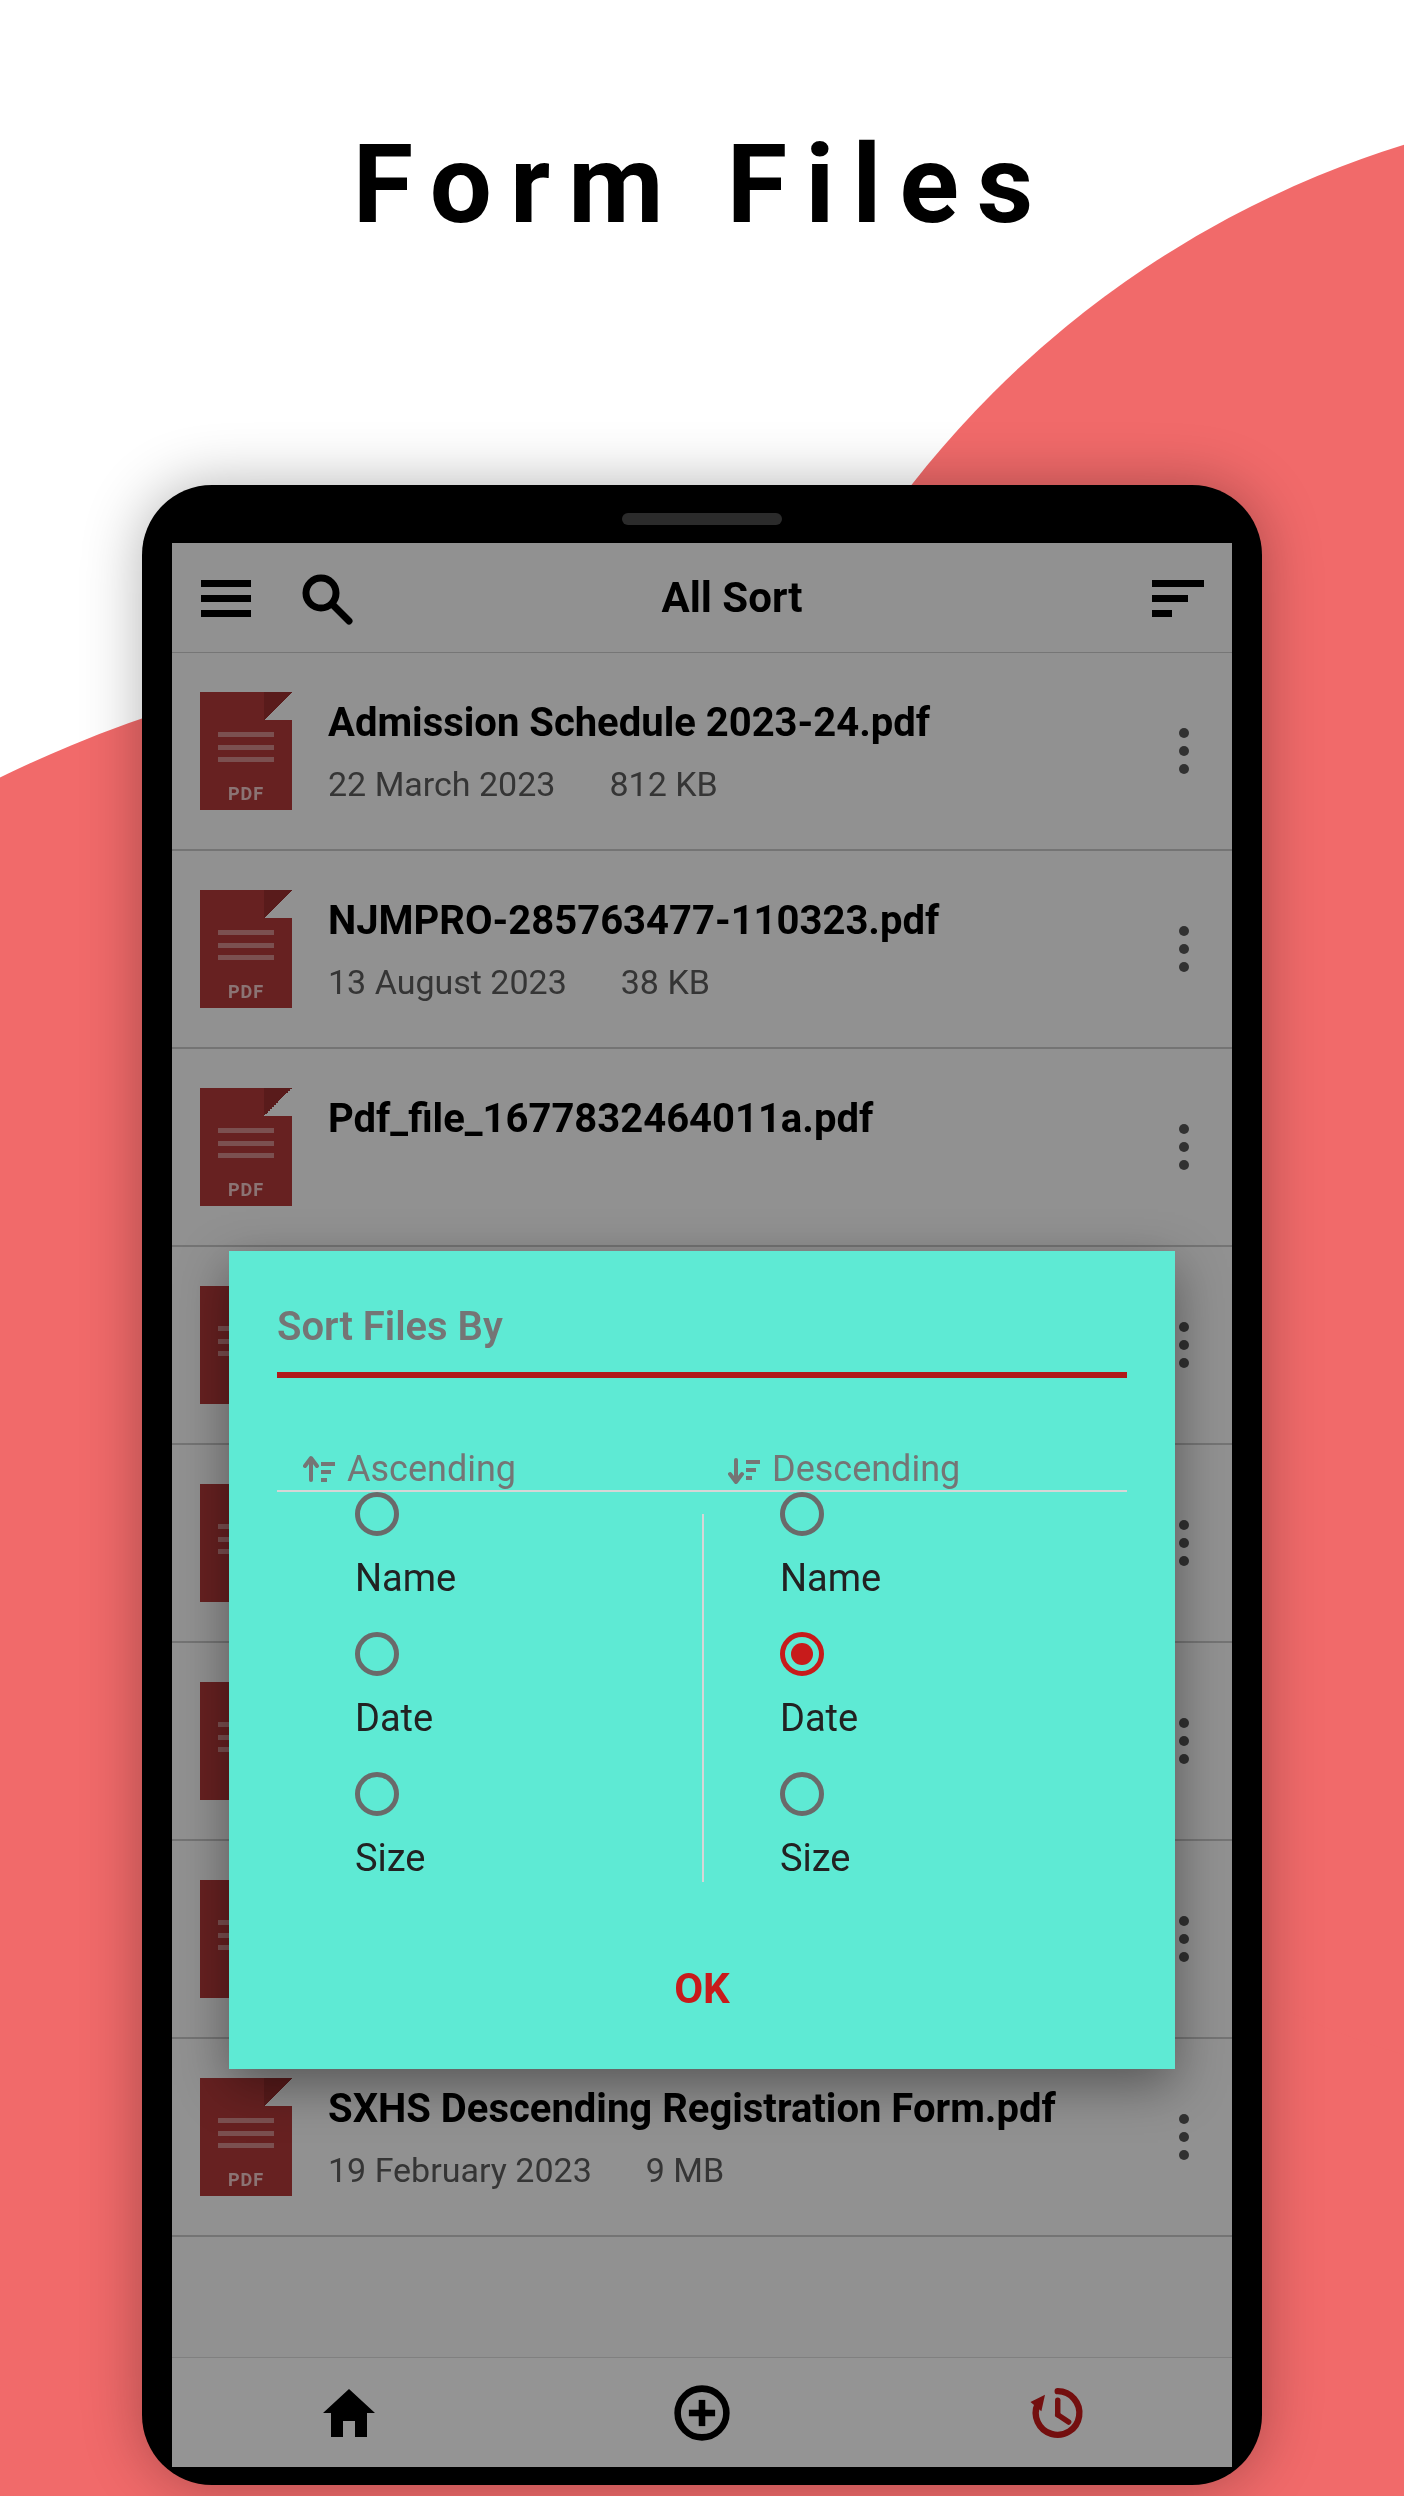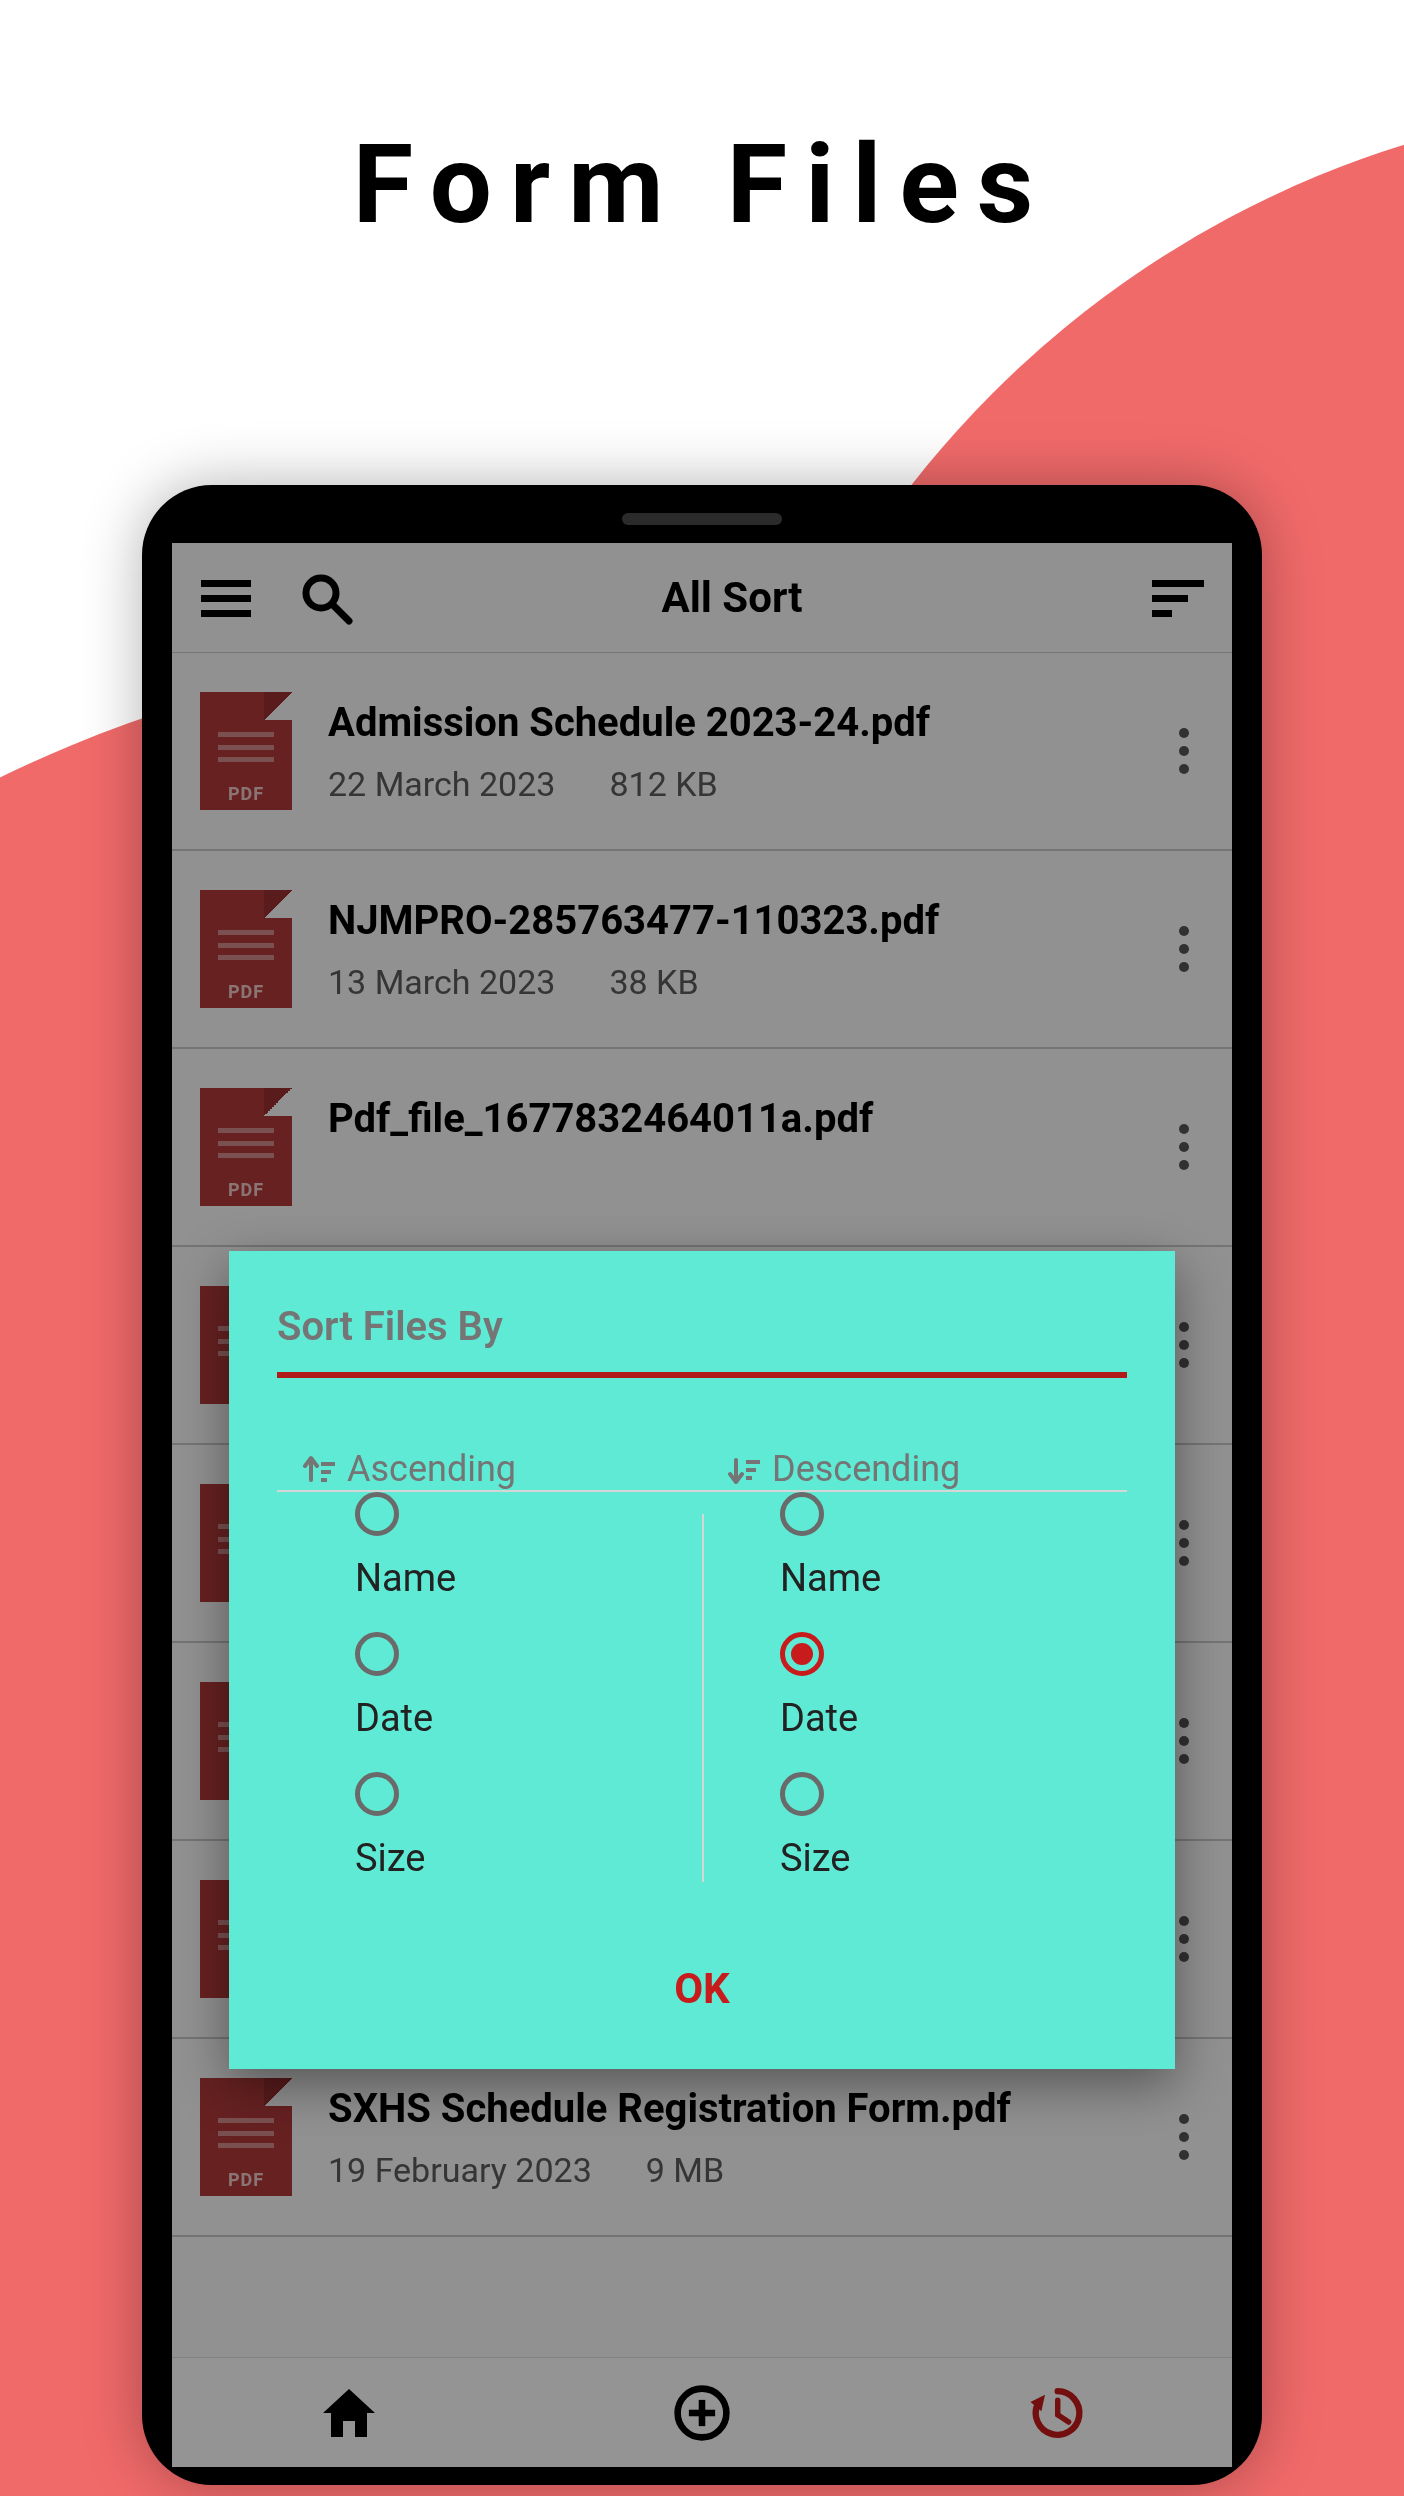--- a/index.html
+++ b/index.html
@@ -323,21 +323,21 @@
             </div>
         </div>
 
         <div class="file-row">
           <div class="pdf-icon">
               <div class="lines"></div>
               <div class="tag">PDF</div>
             </div>
           <div class="file-meta">
             <div class="file-name">NJMPRO-285763477-110323.pdf</div>
-            <div class="file-sub"><span>13 March 2023</span><span>38 KB</span></div>
+            <div class="file-sub"><span>13 August 2023</span><span>38 KB</span></div>
           </div>
           <div class="dots">
               <i></i>
               <i></i>
               <i></i>
             </div>
         </div>
 
         <div class="file-row">
           <div class="pdf-icon">
@@ -403,21 +403,21 @@
               <i></i>
             </div>
         </div>
 
         <div class="file-row">
           <div class="pdf-icon">
               <div class="lines"></div>
               <div class="tag">PDF</div>
             </div>
           <div class="file-meta">
-            <div class="file-name">SXHS Schedule Registration Form.pdf</div>
+            <div class="file-name">SXHS Descending Registration Form.pdf</div>
             <div class="file-sub"><span>19 February 2023</span><span>9 MB</span></div>
           </div>
           <div class="dots">
               <i></i>
               <i></i>
               <i></i>
             </div>
         </div>
       </div>
 

